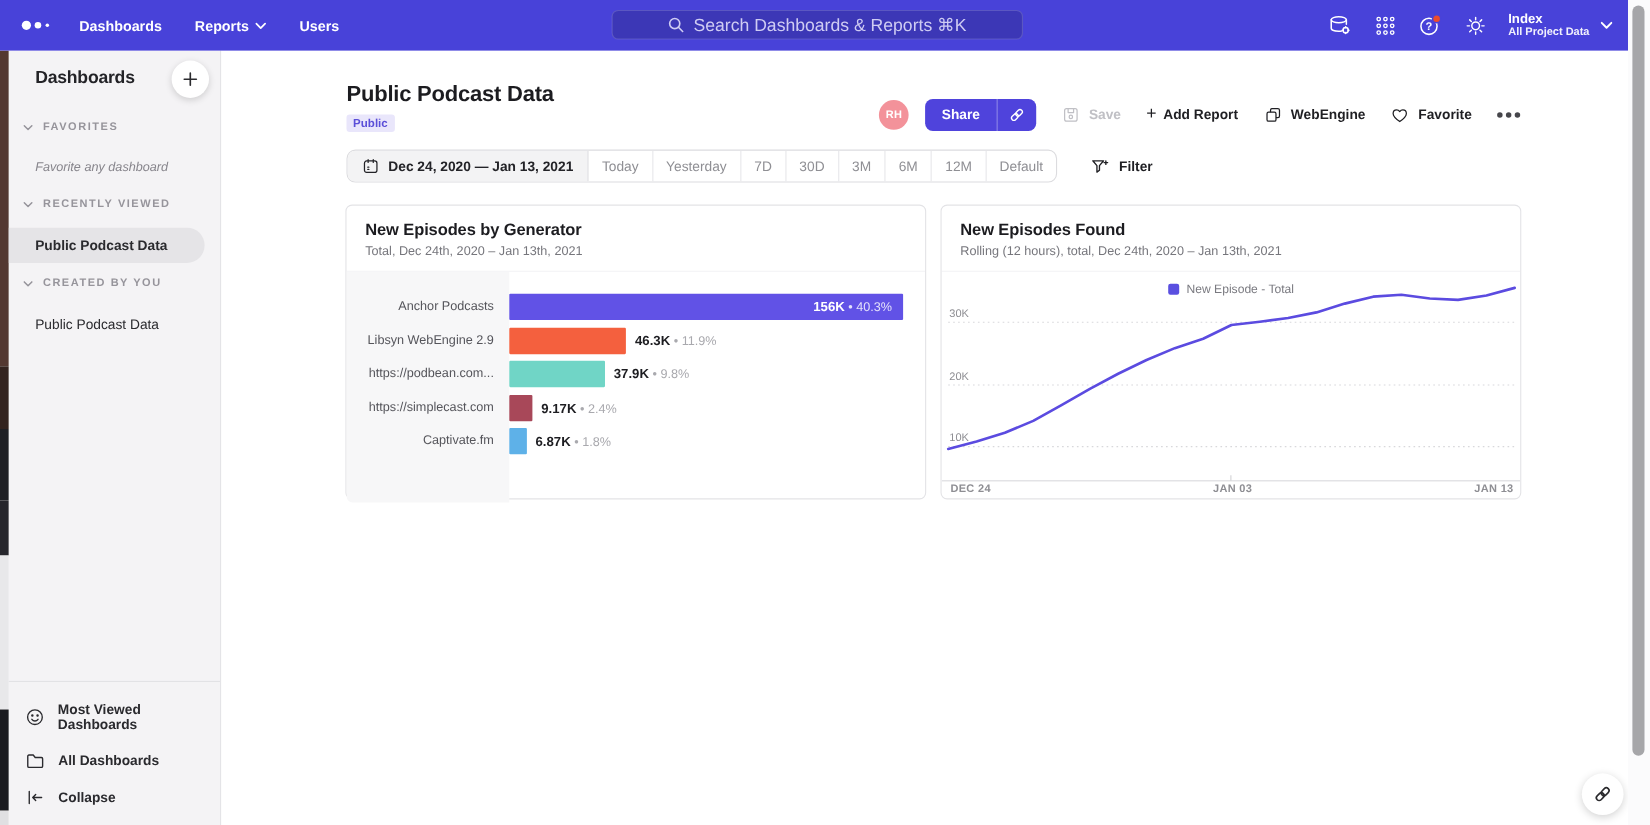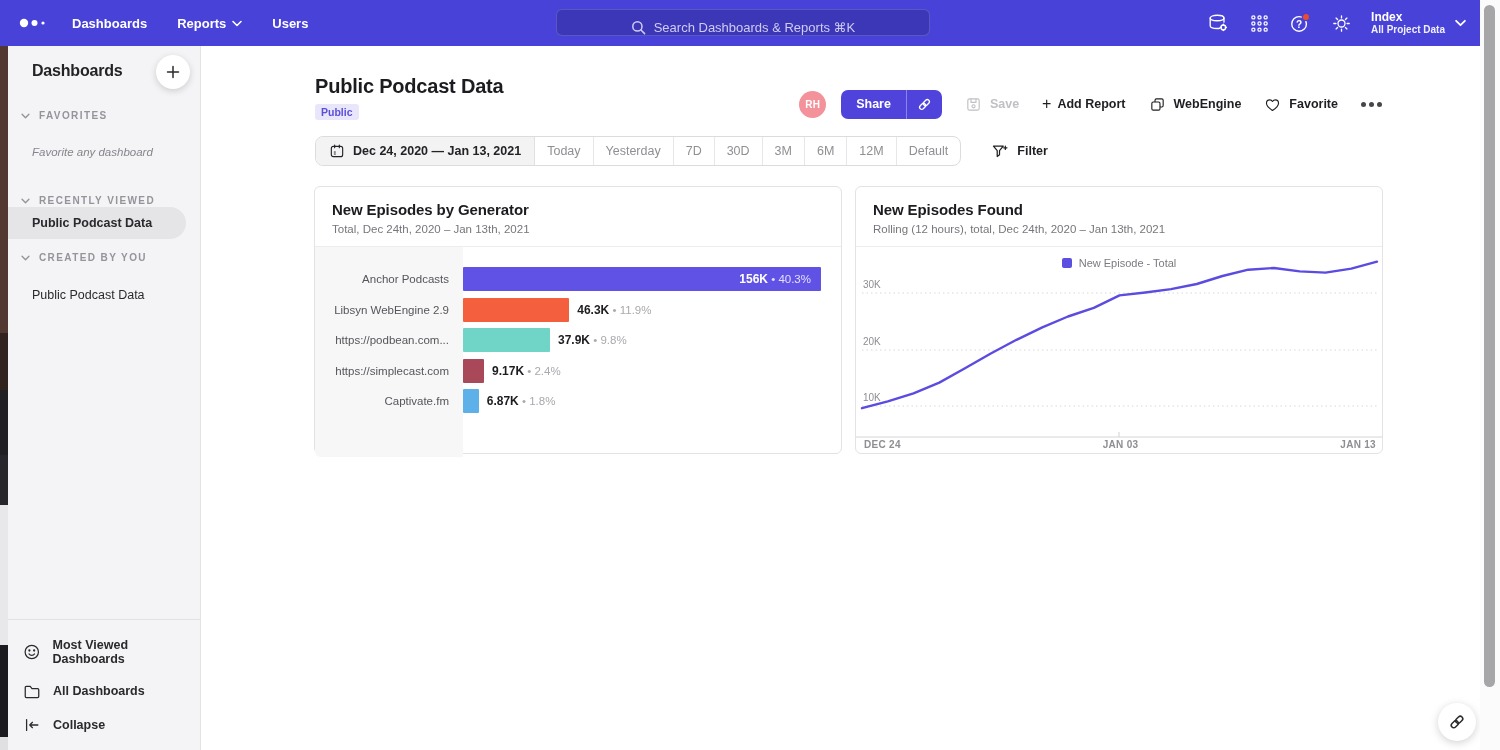--- a/index.html
+++ b/index.html
@@ -8,21 +8,21 @@
   .app { position:relative; width:1500px; height:750px; background:#fff; overflow:hidden; }
 
   
   .navbar { position:absolute; left:0; top:0; width:1480px; height:46px; background:#4842D9;
     display:flex; align-items:center; color:#fff; z-index:30; }
   .nav-logo { margin-left:18px; display:flex; align-items:center; }
   .nav-items { display:flex; align-items:center; margin-left:20px; gap:30px; }
   .nav-item { font-size:13px; font-weight:700; color:#fff; display:flex; align-items:center; gap:6px; cursor:pointer; }
   .search-box { position:absolute; left:556px; top:9px; width:374px; height:27px; border-radius:6px;
     background:rgba(0,0,0,0.16); border:1px solid rgba(255,255,255,0.16);
-    display:flex; align-items:flex-end; justify-content:center; gap:8px; color:#CFCCF3; font-size:13px; }
+    display:flex; align-items:center; justify-content:center; gap:8px; color:#CFCCF3; font-size:16px; }
   .nav-right { position:absolute; right:14px; top:0; height:46px; display:flex; align-items:center; gap:19px; }
   .nav-icon { position:relative; width:22px; height:22px; display:flex; align-items:center; justify-content:center; cursor:pointer; }
   .proj { display:flex; align-items:center; gap:10px; cursor:pointer; }
   .proj-name { font-size:12px; font-weight:700; line-height:14px; }
   .proj-sub { font-size:10px; font-weight:600; opacity:.92; line-height:12px; }
 
   
   .scroll-col { position:absolute; left:1480px; top:0; width:20px; height:750px; background:#fbfbfc; z-index:40; }
   .scroll-thumb { position:absolute; left:4px; top:5px; width:11px; height:682px; background:#a6a6a9; border-radius:6px; }
 
@@ -217,21 +217,21 @@
     </button>
 
     <div class="sb-section" style="top:64px;">
       <svg width="9" height="6" viewBox="0 0 10 7">
           <polyline points="1,1.5 5,5.5 9,1.5" fill="none" stroke="#96949B" stroke-width="1.6" stroke-linecap="round" stroke-linejoin="round"></polyline>
         </svg>
       <span>FAVORITES</span>
     </div>
     <div class="sb-empty" style="top:100px;">Favorite any dashboard</div>
 
-    <div class="sb-section" style="top:149px;">
+    <div class="sb-section" style="top:134px;">
       <svg width="9" height="6" viewBox="0 0 10 7">
           <polyline points="1,1.5 5,5.5 9,1.5" fill="none" stroke="#96949B" stroke-width="1.6" stroke-linecap="round" stroke-linejoin="round"></polyline>
         </svg>
       <span>RECENTLY VIEWED</span>
     </div>
     <div class="sb-item selected" style="top:161px;">
       <span>Public Podcast Data</span>
     </div>
 
     <div class="sb-section" style="top:206px;">

